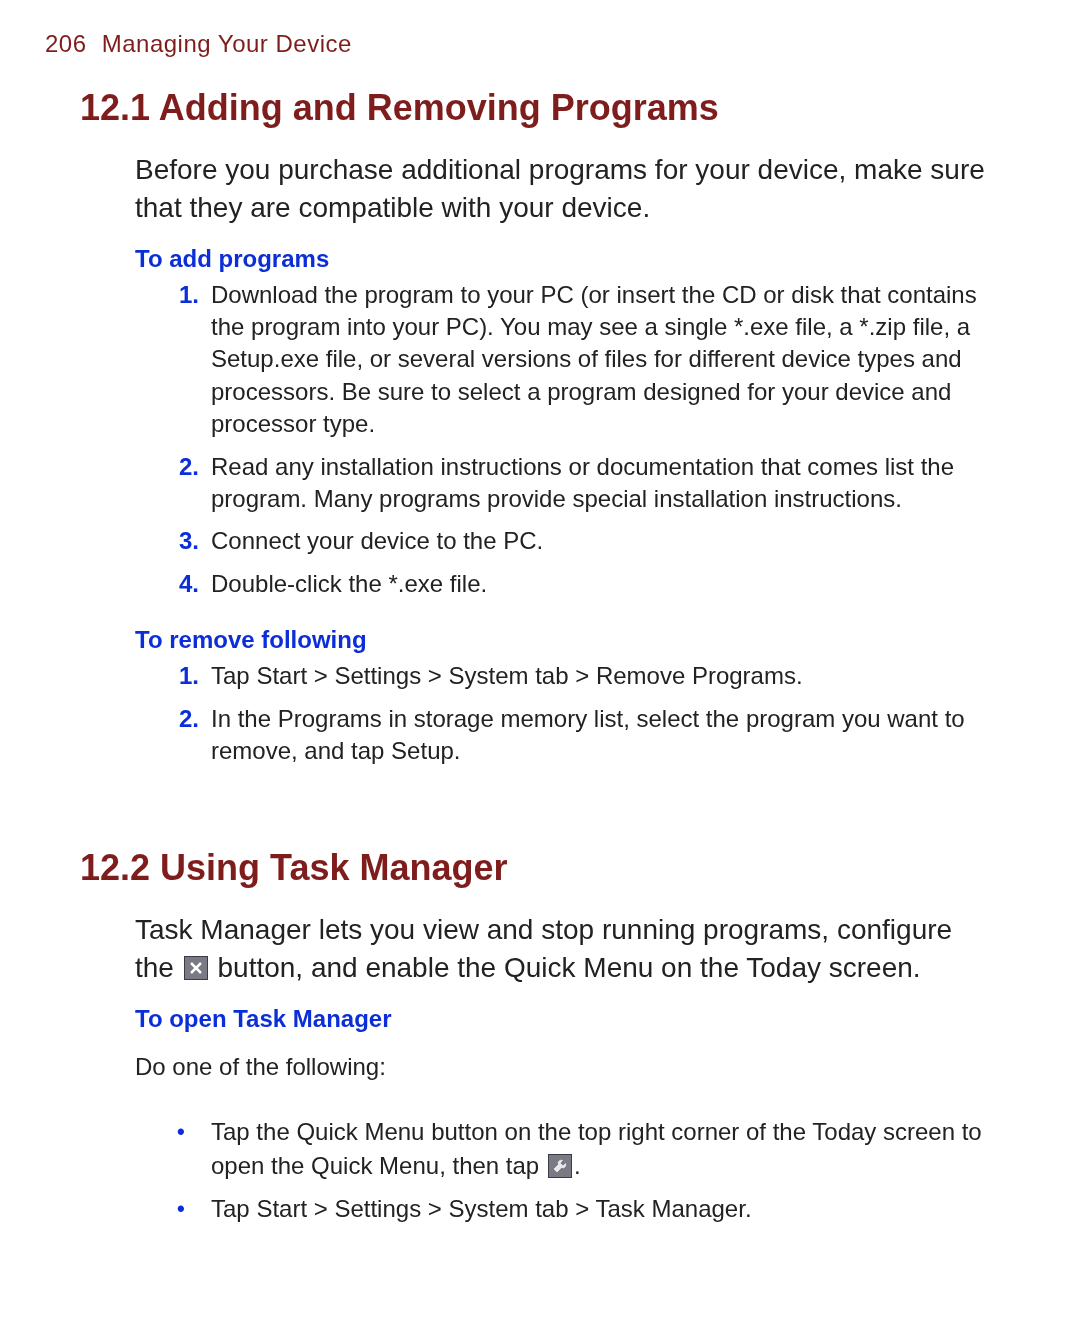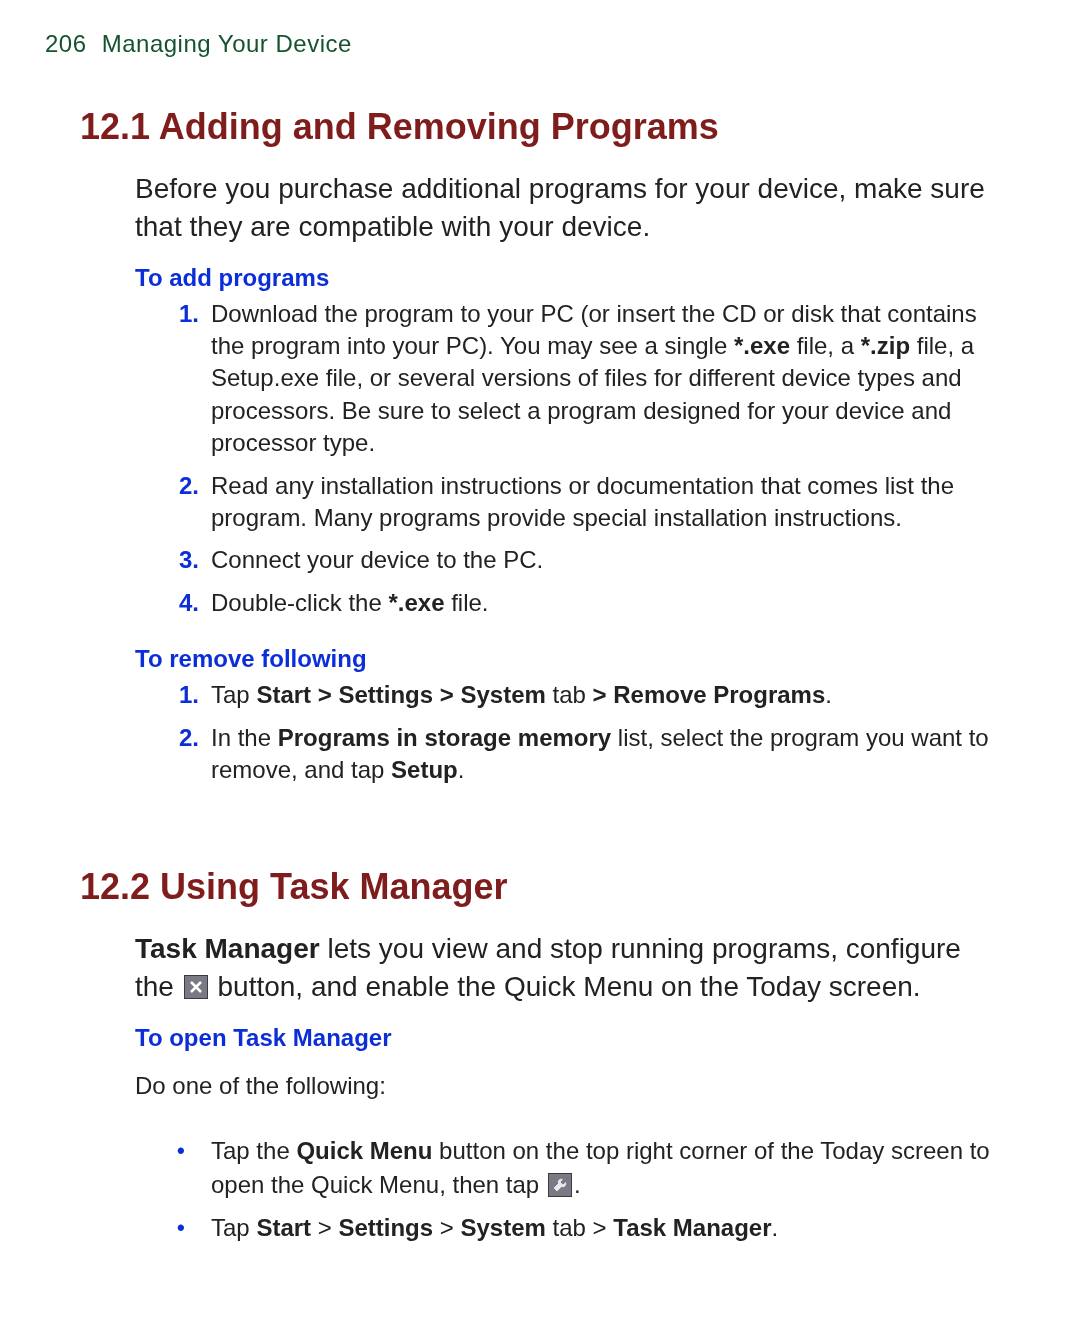--- a/index.html
+++ b/index.html
@@ -11,23 +11,23 @@
   }
   .page {
     width: 1080px;
     min-height: 1327px;
     box-sizing: border-box;
     padding: 30px 90px 60px 45px;
     position: relative;
   }
   .running-head {
     font-size: 24px;
-    color: #14532d;
+    color: #7f1d1d;
     letter-spacing: 0.5px;
-    margin-bottom: 48px;
+    margin-bottom: 29px;
     font-weight: 400;
   }
   .running-head .page-no {
     margin-right: 8px;
   }
   h2.section-heading {
     color: #7f1d1d;
     font-size: 36px;
     font-weight: 700;
     margin: 0 0 22px 0;
@@ -94,21 +94,21 @@
   }
   ul.bulleted > li .bullet {
     position: absolute;
     left: -28px;
     top: 2px;
     color: #0b2ed8;
     font-weight: 700;
     font-size: 22px;
     line-height: 1.4;
   }
-  .b { font-weight: 700; }
+  .b { font-weight: 400; }
   .sect-gap { height: 54px; }
   .icon-box {
     display: inline-flex;
     vertical-align: middle;
     width: 22px;
     height: 22px;
     background: #7a7a85;
     border: 1px solid #3a3a45;
     align-items: center;
     justify-content: center;

